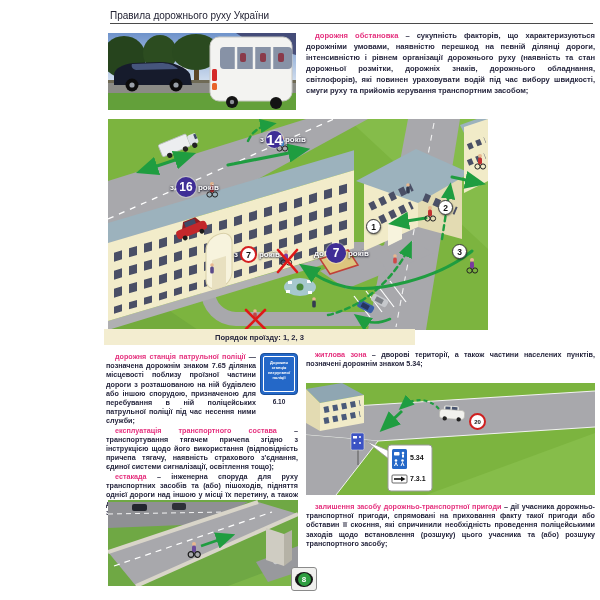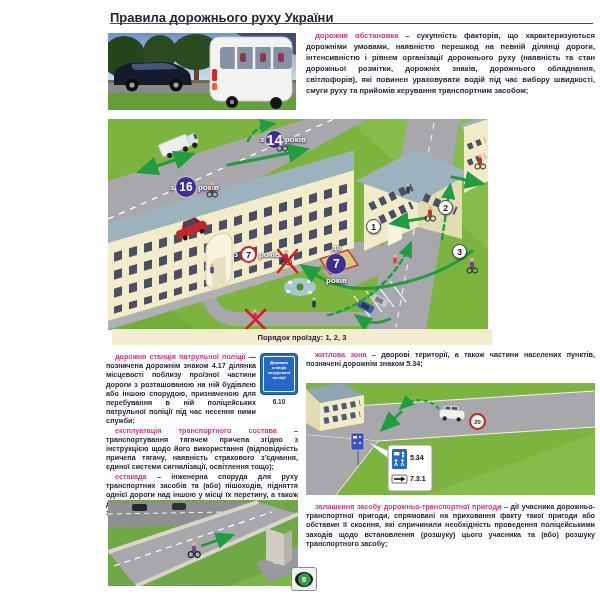--- a/index.html
+++ b/index.html
@@ -1,30 +1,30 @@
 <!DOCTYPE html>
 <html><head>
 <meta charset="utf-8">
 <style>
   html,body{margin:0;padding:0;}
   .page{position:relative;width:600px;height:600px;background:#ffffff;overflow:hidden;
         font-family:"Liberation Sans",sans-serif;}
-  .hdr-title{position:absolute;left:110px;top:10px;font-size:13px;font-weight:bold;color:#222233;}
+  .hdr-title{position:absolute;left:110px;top:10px;font-size:10px;font-weight:normal;color:#222233;}
   .hdr-line{position:absolute;left:110px;top:23px;width:483px;height:1px;background:#4a4a4a;}
 
   .photo{position:absolute;left:108px;top:33px;width:188px;height:77px;}
   .topdef-wrap{position:absolute;left:306px;top:30px;width:289px;}
 
   .def{margin:0;text-align:justify;text-indent:9px;font-size:7.2px;line-height:9.2px;
        font-weight:bold;color:#26263e;}
   .topdef{font-size:7.6px;line-height:11px;}
   .term{color:#e5317e;}
 
   .main-illus{position:absolute;left:108px;top:119px;width:380px;height:211px;}
-  .caption-band{position:absolute;left:112px;top:329px;width:380px;height:16px;background:#f3edd0;
+  .caption-band{position:absolute;left:104px;top:329px;width:311px;height:16px;background:#f3edd0;
        display:flex;align-items:center;justify-content:center;font-size:7.6px;font-weight:bold;color:#26263e;}
 
   .left-col{position:absolute;left:106px;top:352px;width:192px;}
   .right-col-p1{position:absolute;left:306px;top:350px;width:289px;}
   .zone-illus{position:absolute;left:306px;top:383px;width:289px;height:112px;}
   .right-col-p2{position:absolute;left:306px;top:502px;width:289px;}
   .overpass{position:absolute;left:108px;top:500px;width:190px;height:86px;}
 
   .sign610-wrap{float:right;width:38px;margin:1px 0 2px 4px;text-align:center;text-indent:0;}
   .sign610{display:block;height:42px;background:#2468c8;border:1px solid #1a4f9a;border-radius:4px;
@@ -295,42 +295,42 @@
     <div class="age-badge" style="left:62px;top:58px;">
       <span>з</span>
       <span class="ab-circle big">16</span>
       <span>років</span>
     </div>
     <div class="age-badge" style="left:126px;top:127px;">
       <span>з</span>
       <span class="ab-circle red">7</span>
       <span>років</span>
     </div>
-    <div class="age-badge" style="left:218px;top:124px;flex-direction:column;">
+    <div class="age-badge" style="left:206px;top:124px;">
       <span>до</span>
       <span class="ab-circle big">7</span>
       <span>років</span>
     </div>
 
     <div class="num-marker" style="left:258px;top:100px;">1</div>
     <div class="num-marker" style="left:330px;top:81px;">2</div>
     <div class="num-marker" style="left:344px;top:125px;">3</div>
   </div>
 
   <div class="caption-band">Порядок проїзду: 1, 2, 3</div>
 
   <div class="left-col">
     <p class="def">
       <span class="sign610-wrap">
         <span class="sign610">
           <span class="sign610-inner">Дорожня станція патрульної поліції</span>
         </span>
         <span class="sign610-label">6.10</span>
       </span>
-      <span class="term">дорожня станція патрульної поліції</span><span> — позначена дорожнім знаком 4.17 ділянка місцевості поблизу проїзної частини дороги з розташованою на ній будівлею або іншою спорудою, призначеною для перебування в ній поліцейських патрульної поліції під час несення ними служби;</span>
+      <span class="term">дорожня станція патрульної поліції</span><span> — позначена дорожнім знаком 7.65 ділянка місцевості поблизу проїзної частини дороги з розташованою на ній будівлею або іншою спорудою, призначеною для перебування в ній поліцейських патрульної поліції під час несення ними служби;</span>
     </p>
     <p class="def">
       <span class="term">експлуатація транспортного состава</span><span> – транспортування тягачем причепа згідно з інструкцією щодо його використання (відповідність причепа тягачу, наявність страхового з'єднання, єдиної системи сигналізації, освітлення тощо);</span>
     </p>
     <p class="def">
       <span class="term">естакада</span><span> – інженерна споруда для руху транспортних засобів та (або) пішоходів, підняття однієї дороги над іншою у місці їх перетину, а також для створення дороги на певній висоті, яка не має з'їздів на іншу дорогу;</span>
     </p>
   </div>
 
   <div class="overpass">

